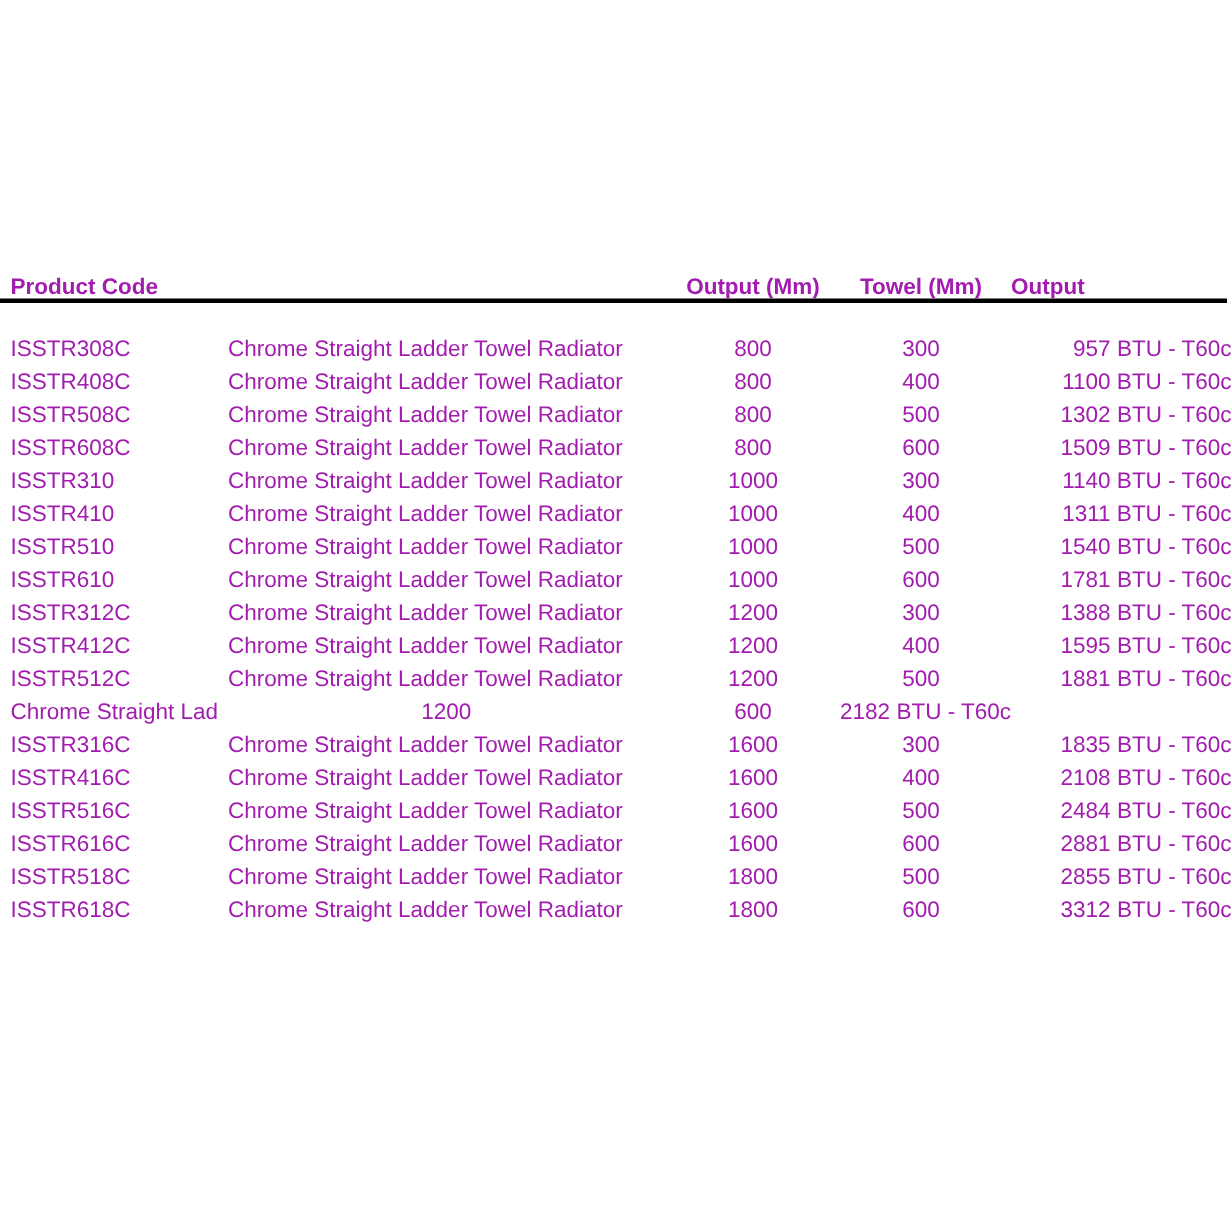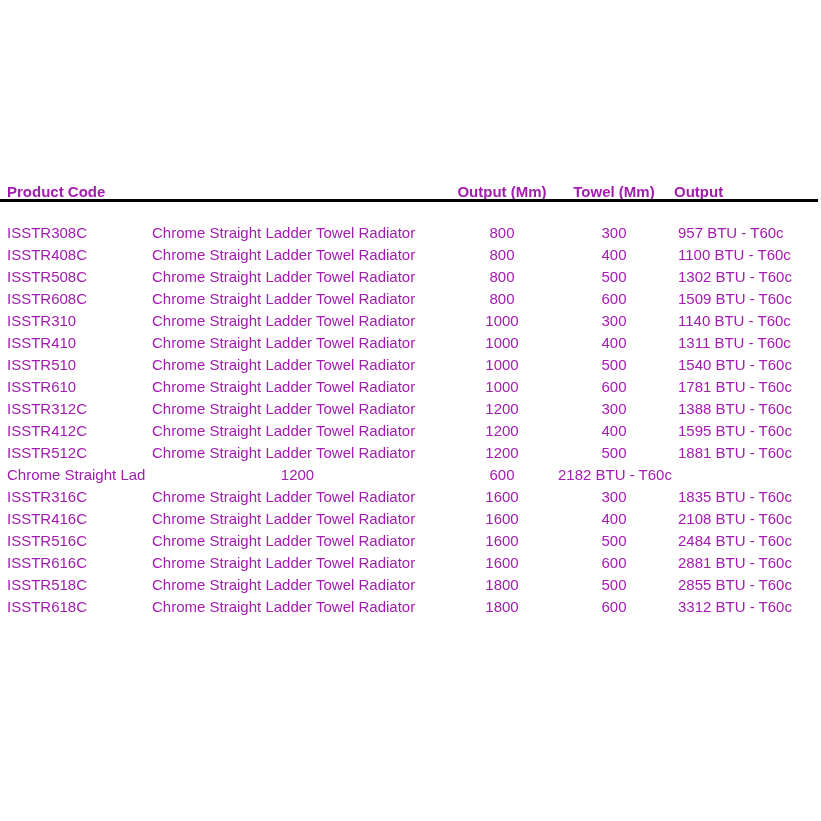--- a/index.html
+++ b/index.html
@@ -36,21 +36,21 @@
   .head-spacer { height: 20px; }
   .trow {
     height: 22px;
     line-height: 22px;
   }
   .cell { white-space: nowrap; overflow: hidden; }
   .c1 { padding-left: 7px; text-align: left; }
   .c2 { padding-left: 7px; text-align: left; }
   .c3 { text-align: center; }
   .c4 { text-align: center; }
-  .c5 { padding-left: 4px; text-align: left; }
+  .c5 { padding-left: 4px; text-align: right; }
   .thead .c5 { padding-left: 0; text-align: left; }
 </style>
 </head>
 <body>
 
 <div class="sheet">
   <div class="spec-table">
 
     <div class="grid-row thead">
       <div class="cell c1">Product Code</div>

